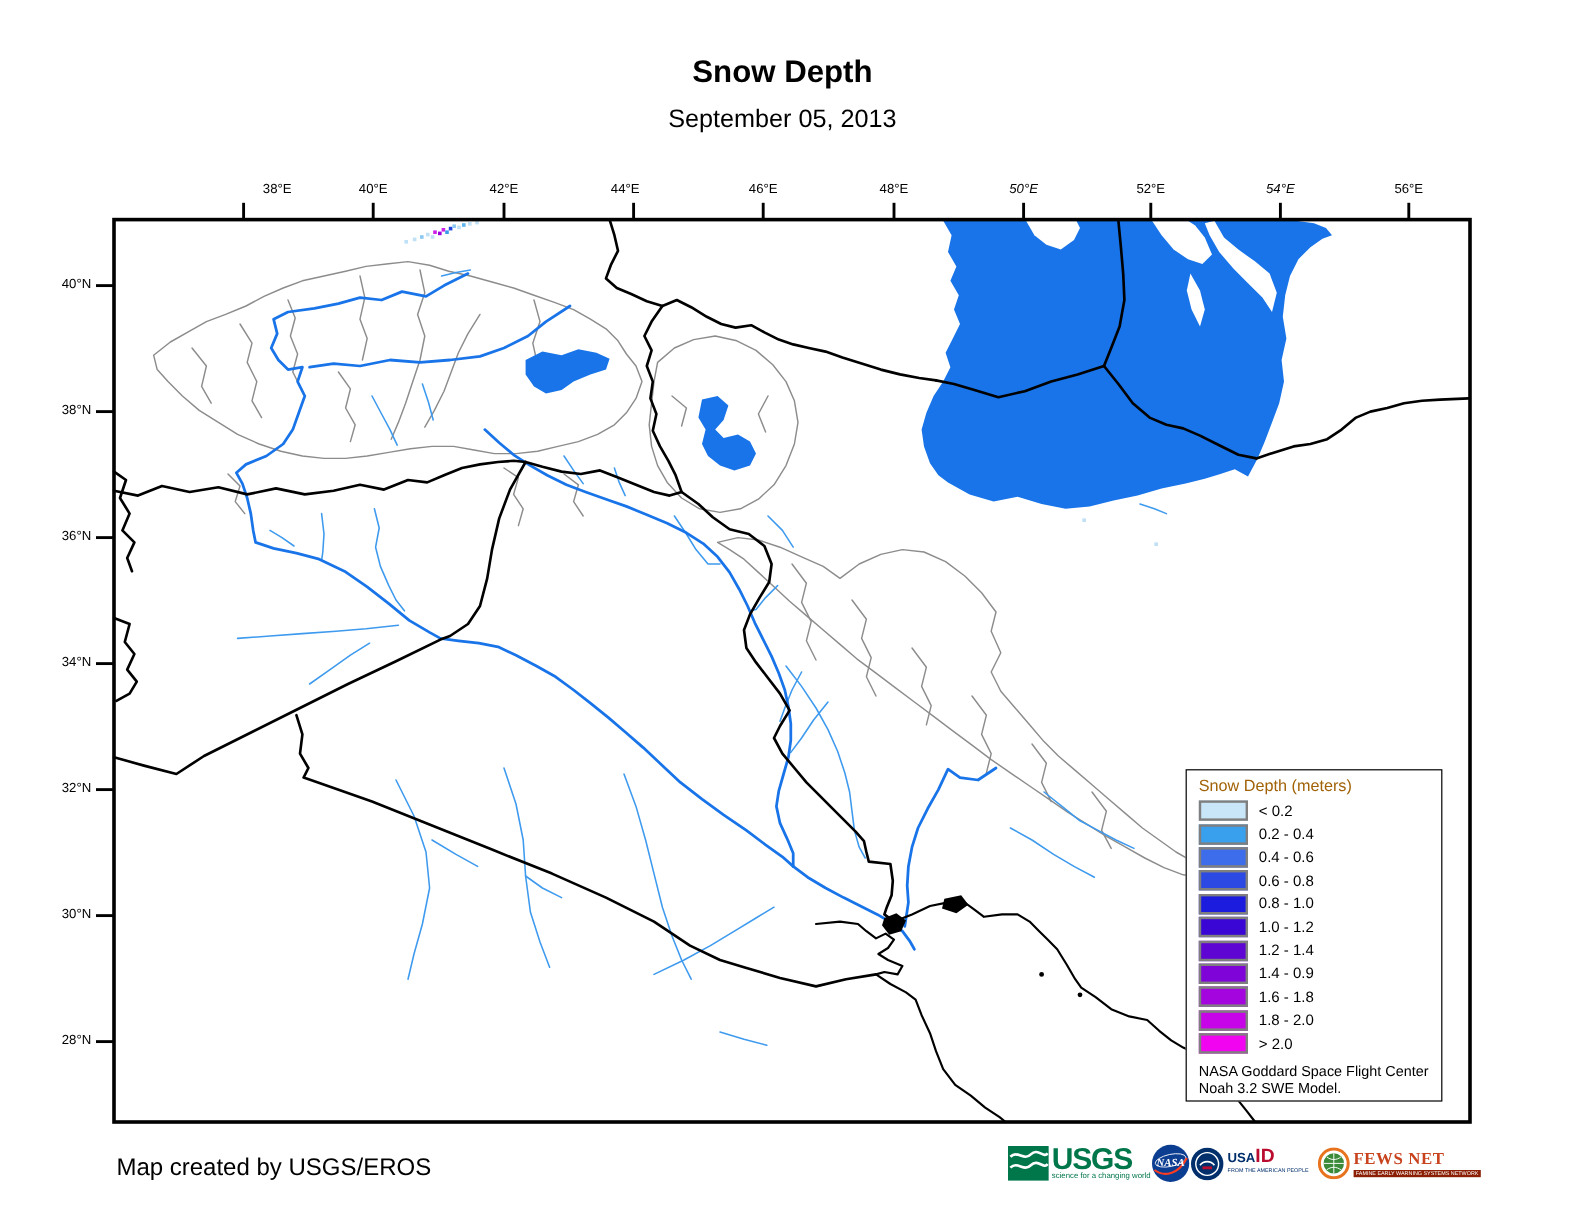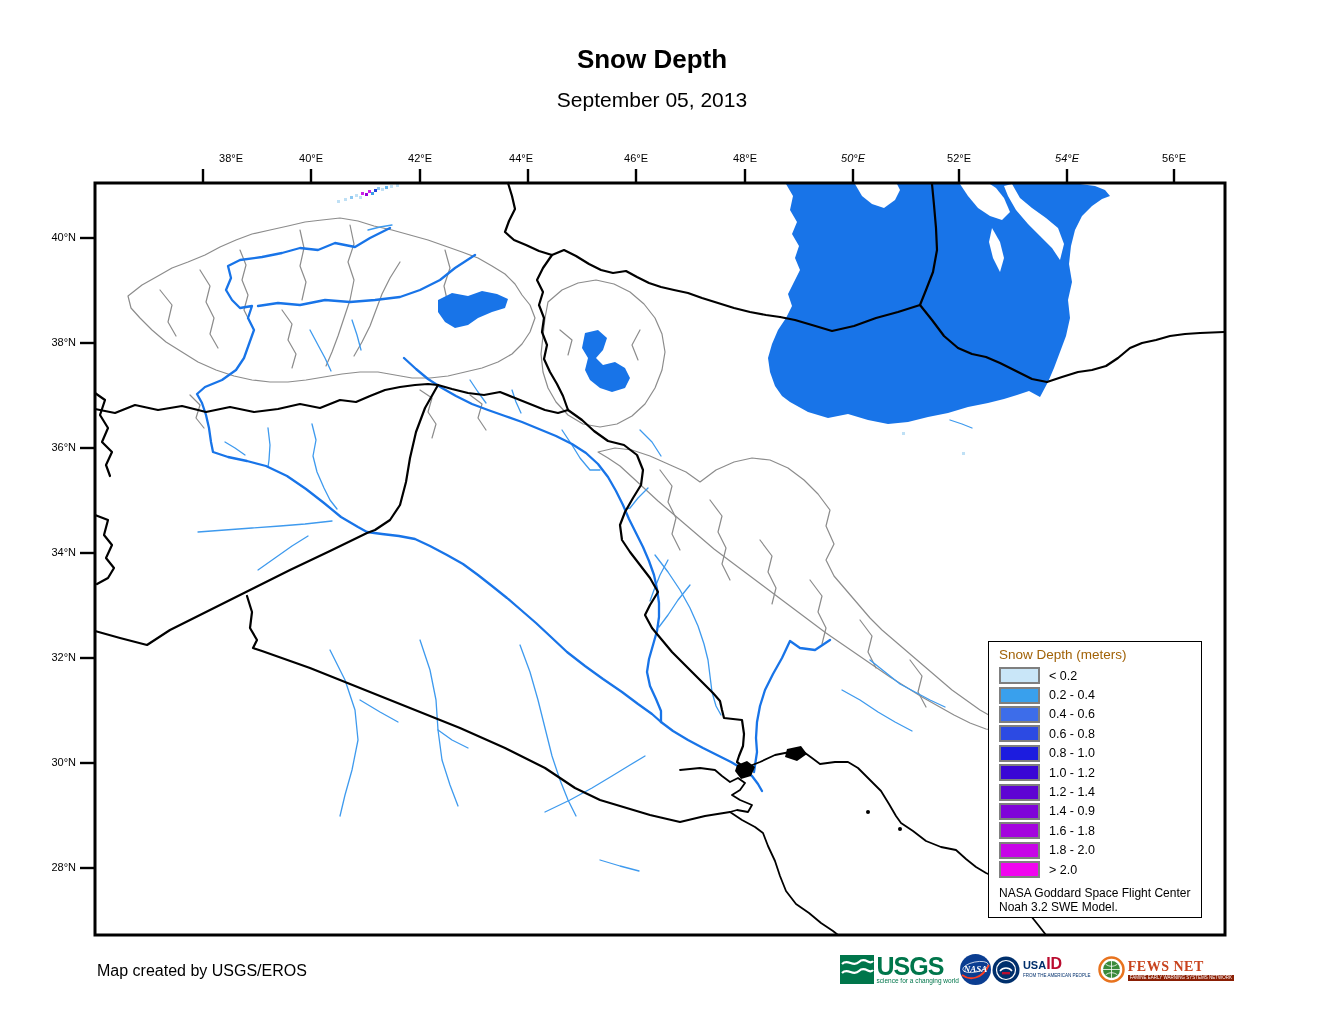--- a/index.html
+++ b/index.html
@@ -16,21 +16,21 @@
   .lat-label{position:absolute;left:36px;width:40px;text-align:right;font-size:11px;color:#000;white-space:nowrap;}
 
   #legend{left:988px;top:641px;width:214px;height:277px;background:#fff;border:1.5px solid #000;
           box-sizing:border-box;padding:5px 6px 0 10px;z-index:5;}
   .legend-title{font-size:13.5px;color:#a16207;margin-bottom:4px;}
   .legend-row{display:flex;align-items:center;height:19.4px;}
   .legend-swatch{width:37px;height:13px;border:2px solid #7F7F7F;box-sizing:content-box;margin-right:9px;flex:0 0 auto;}
   .legend-label{font-size:12.5px;color:#000;}
   .legend-note{font-size:12px;color:#000;line-height:14px;margin-top:7px;}
 
-  #footer-credit{left:97px;top:962px;font-size:16px;color:#000;}
+  #footer-credit{left:97px;top:962px;font-size:20px;color:#000;}
 
   #logos{top:953px;right:86px;display:flex;align-items:center;gap:0;z-index:6;}
   .logo{display:flex;align-items:center;}
   .usgs-textwrap{margin-left:3px;}
   .usgs-text{color:#00764B;font-weight:bold;font-size:25px;letter-spacing:-1px;line-height:22px;}
   .usgs-tag{color:#00764B;font-size:6.5px;margin-top:0;}
   .usaid-textwrap{margin-left:3px;line-height:11px;}
   .usaid-usa{color:#002F6C;font-weight:bold;font-size:11px;}
   .usaid-id{color:#BA0C2F;font-weight:bold;font-size:16px;}
   .usaid-tag{color:#002F6C;font-size:5px;transform:scale(.9);transform-origin:left top;}

